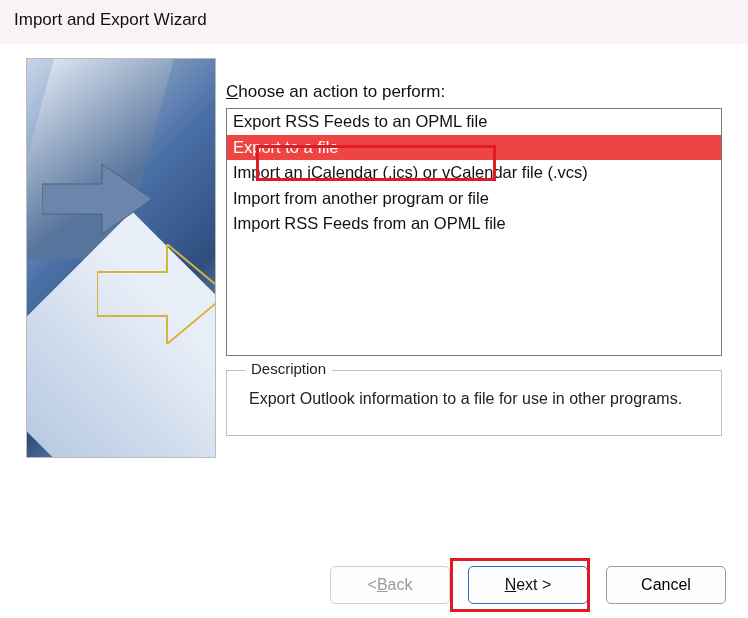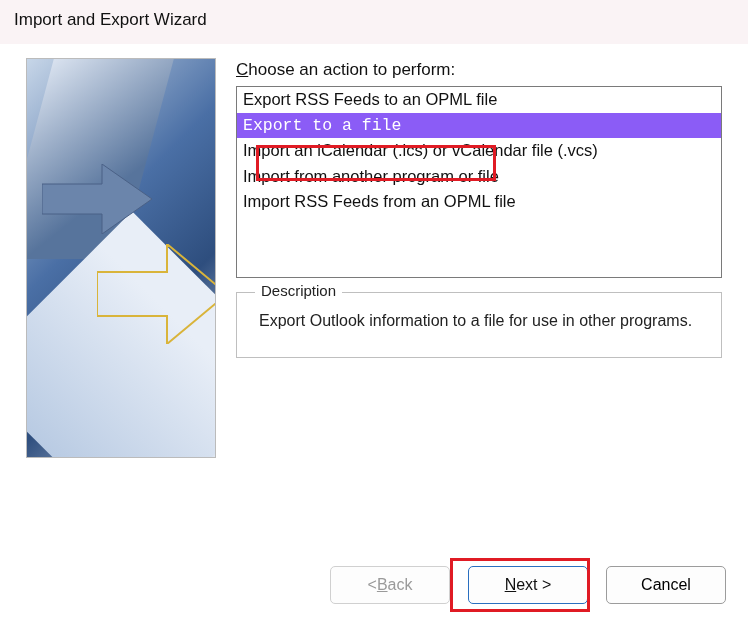--- a/index.html
+++ b/index.html
@@ -15,21 +15,22 @@
     }
     .titlebar {
       background: #faf3f5;
       padding: 10px 14px 14px 14px;
       font-size: 17px;
       color: #111;
     }
     .content-area {
       display: flex;
       padding: 14px 26px 8px 26px;
-      gap: 20px;
+      gap: 10px;
+      align-items: center;
     }
     .wizard-image {
       width: 190px;
       height: 400px;
       border: 1px solid #bbb;
       background: linear-gradient(135deg, #c7d6e8 0%, #4a6fa5 40%, #2e4e7e 65%, #dfe7f2 100%);
       position: relative;
       overflow: hidden;
       flex-shrink: 0;
     }
@@ -62,36 +63,35 @@
       margin-top: 2px;
       margin-bottom: 6px;
       color: #111;
       font-size: 17px;
     }
     .prompt-label .underline-first {
       text-decoration: underline;
     }
     .listbox {
       border: 1px solid #7a7a7a;
-      height: 192px;
+      height: 248px;
       overflow: hidden;
       background: #fff;
       font-size: 16.5px;
       line-height: 1.55;
       color: #111;
     }
     .listbox .item {
       padding: 0 6px;
       white-space: nowrap;
       cursor: default;
     }
     .listbox .item.selected {
-      background: #8b5cf6;
+      background: #ef4444;
       color: #fff;
-      font-family: Liberation Mono, monospace;
     }
     .highlight-box {
       border: 3px solid #e01b24;
       position: absolute;
       pointer-events: none;
     }
     .highlight-listitem {
       width: 240px;
       height: 36px;
       top: 145px;

